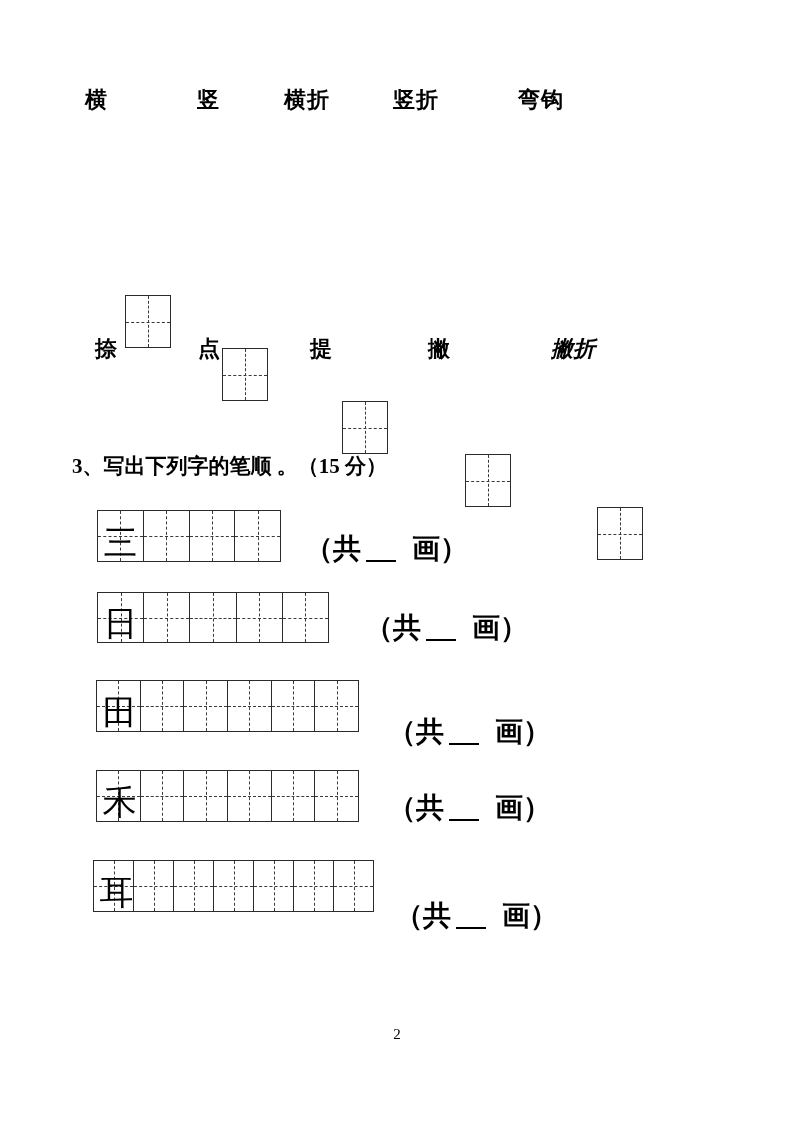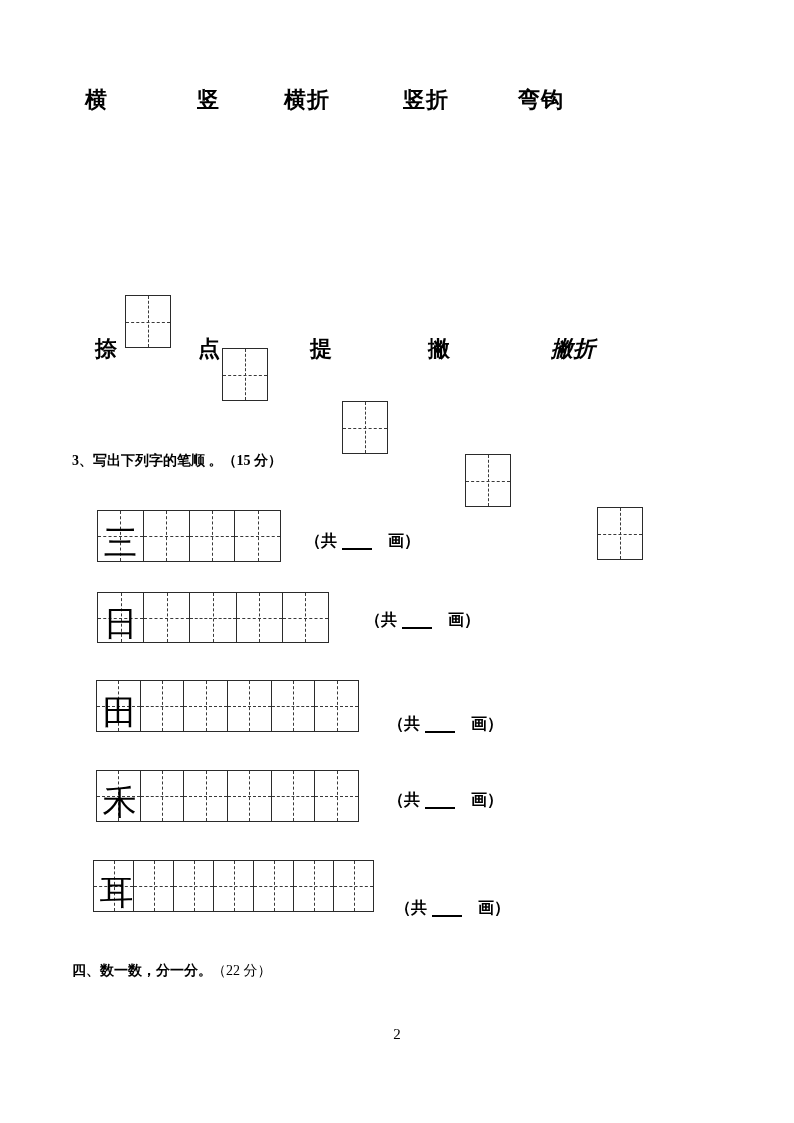--- a/index.html
+++ b/index.html
@@ -10,21 +10,21 @@
     background:#ffffff;
     font-family:"Liberation Serif","DejaVu Serif",serif;
     color:#000;
     overflow:hidden;
   }
   
   .stroke-name{
     position:absolute;top:85px;
     font-size:22px;font-weight:bold;letter-spacing:1px;white-space:nowrap;
   }
-  .sn0{left:85px;} .sn1{left:197px;} .sn2{left:284px;} .sn3{left:403px;} .sn4{left:518px;}
+  .sn0{left:85px;} .sn1{left:197px;} .sn2{left:284px;} .sn3{left:393px;} .sn4{left:518px;}
 
   
   .pb-label{
     position:absolute;top:334px;
     font-size:22px;font-weight:bold;white-space:nowrap;
   }
   .pl0{left:95px;} .pl1{left:198px;} .pl2{left:310px;} .pl3{left:428px;} .pl4{left:551px;font-style:italic;}
   .pbox{
     position:absolute;top:295px;width:44px;height:51px;
     border:1px solid #2b2b2b;background:#fff;
@@ -38,21 +38,21 @@
     border-left:1px dashed #3a3a3a;
   }
   .cross::after{
     content:"";position:absolute;top:50%;left:0;right:0;height:0;
     border-top:1px dashed #3a3a3a;
   }
 
   
   .heading{
     position:absolute;left:72px;
-    font-size:14px;font-weight:bold;white-space:nowrap;
+    font-size:21px;font-weight:bold;white-space:nowrap;
   }
   .h3{top:452px;}
   .h4{top:962px;}
   .score-light{font-weight:normal;}
 
   
   .grid-row{
     position:absolute;display:flex;
     border:1px solid #2b2b2b;background:#fff;box-sizing:border-box;
   }
@@ -64,21 +64,21 @@
   .cell{flex:1;border-right:1px solid #2b2b2b;}
   .cell:last-child{border-right:none;}
   .gchar{
     position:absolute;left:2px;bottom:1px;width:41px;
     text-align:center;font-size:34px;line-height:1;
     font-weight:500;z-index:2;
   }
 
   
   .note{
-    position:absolute;font-size:16px;font-weight:bold;white-space:nowrap;
+    position:absolute;font-size:28px;font-weight:bold;white-space:nowrap;
   }
   .n0{left:305px;top:530px;}
   .n1{left:365px;top:609px;}
   .n2{left:388px;top:713px;}
   .n3{left:388px;top:789px;}
   .n4{left:395px;top:897px;}
   .blank{
     display:inline-block;width:30px;height:14px;
     border-bottom:2px solid #000;
     margin:0 16px 0 5px;
@@ -175,19 +175,16 @@
       <div class="cell cross"></div>
       <div class="cell cross"></div>
       <div class="cell cross"></div>
       <div class="cell cross"></div>
       <div class="cell cross"></div>
     </div>
   <div class="note n4">
     <span>（共</span><span class="blank"></span><span>画）</span>
   </div>
 
-  <div class="heading h4">
-    <span>四、数一数，分一分。</span><span class="score-light">（22 分）</span>
-  </div>
 
   <div class="page-number">2</div>
 
 </div>
 
 </body></html>

